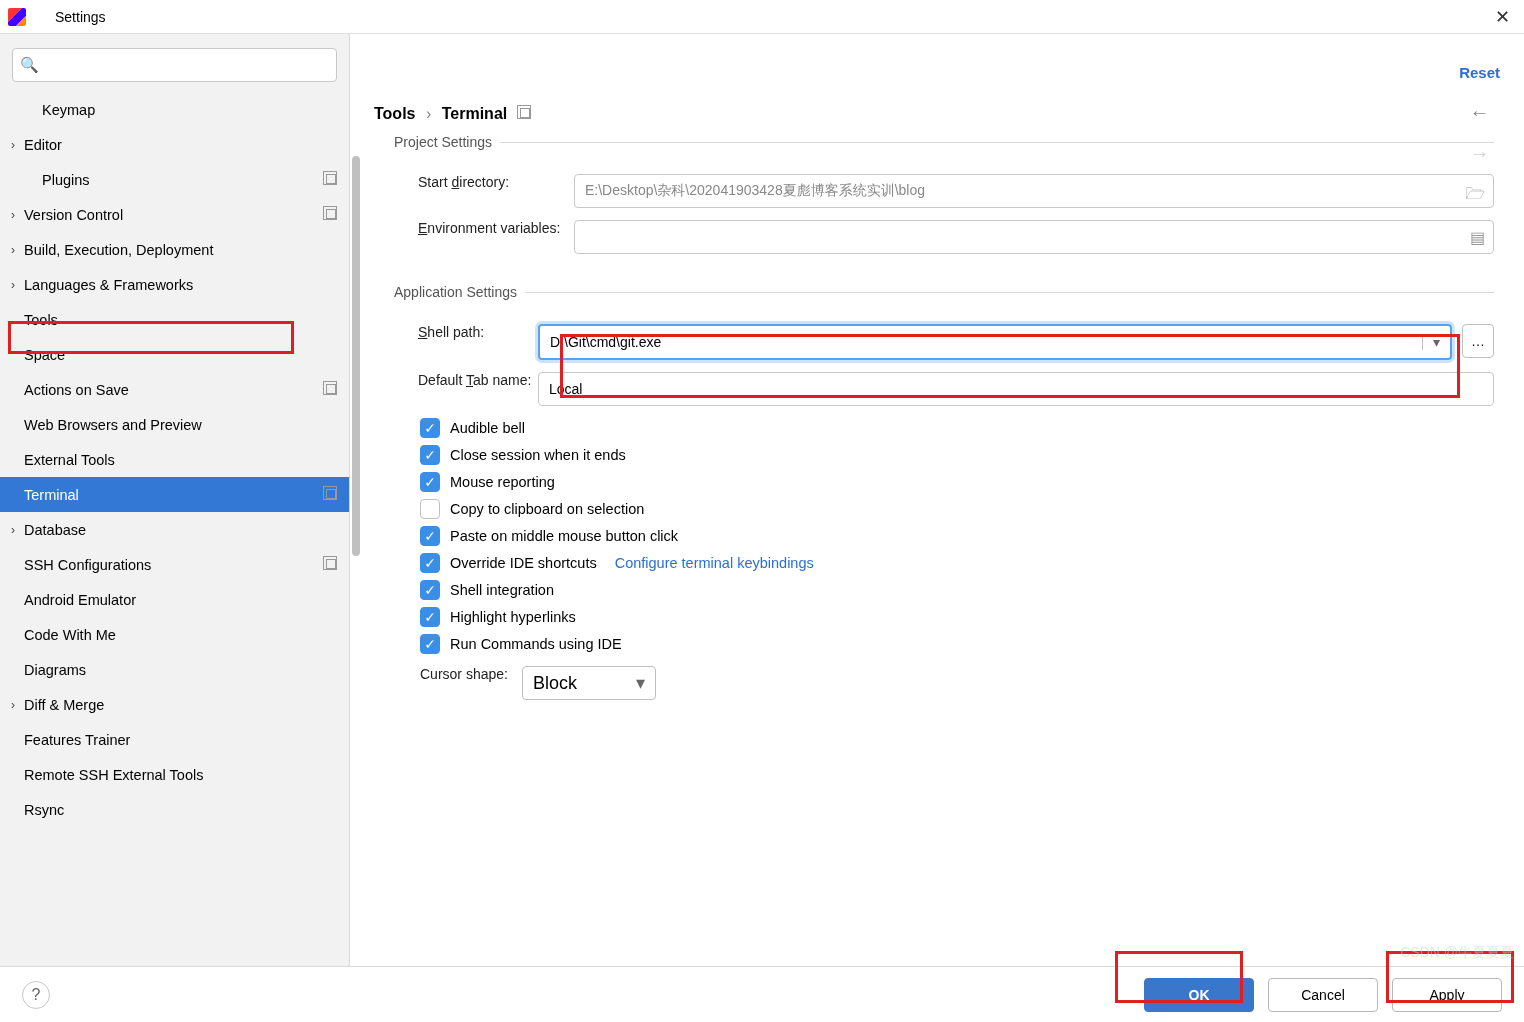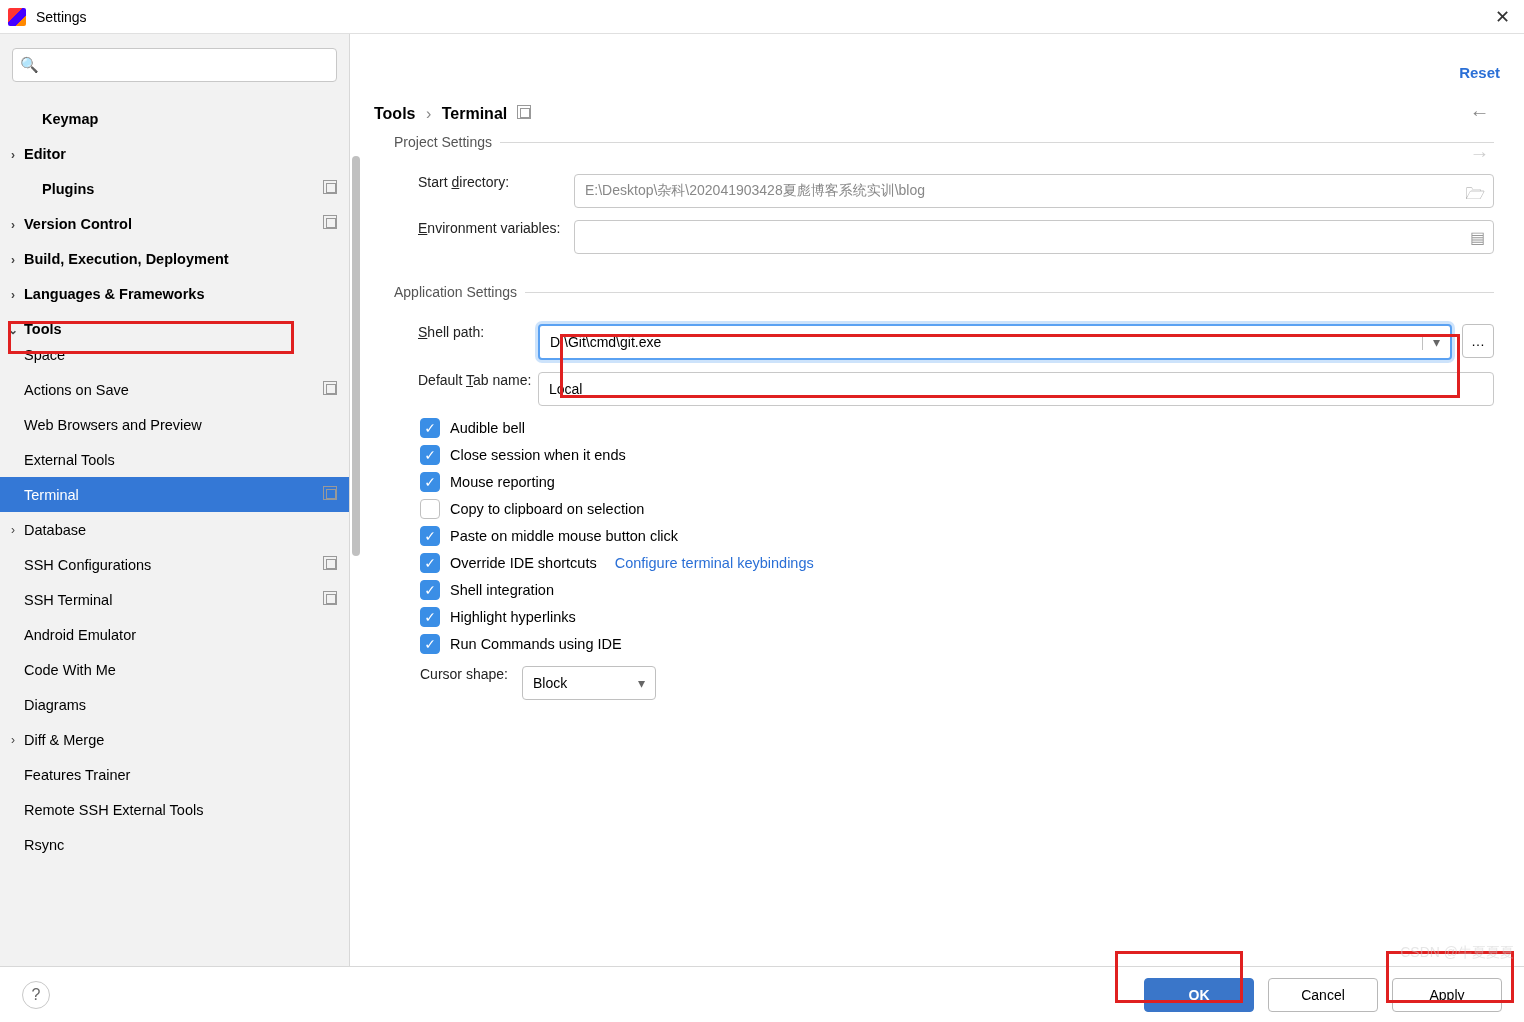--- a/index.html
+++ b/index.html
@@ -1,29 +1,29 @@
 <!DOCTYPE html>
 <html><head>
 <meta charset="utf-8">
 <style>
 * { box-sizing: border-box; margin: 0; padding: 0; }
 body { font-family: "Segoe UI", Arial, sans-serif; font-size: 13px; background: #fff; color: #000; width: 1524px; height: 1022px; overflow: hidden; position: relative; }
-.titlebar { height: 34px; display: flex; align-items: center; padding: 0 8px; border-bottom: 1px solid #e0e0e0; }
+.titlebar { height: 34px; display: flex; align-items: center; padding: 0 8px; border-bottom: 1px solid #e0e0e0; gap: 19px; }
 .app-icon { width: 18px; height: 18px; background: linear-gradient(135deg,#f33 0%,#f33 40%,#40f 40%,#40f 70%,#f80 70%); border-radius: 2px; margin-right: 10px; }
 .title-text { font-size: 14px; }
 .title-close { margin-left: auto; font-size: 18px; color: #333; padding: 0 6px; cursor: pointer; }
 .body-area { display: flex; height: calc(100% - 34px - 56px); }
 .sidebar { width: 350px; background: #f2f2f2; border-right: 1px solid #d8d8d8; padding-top: 14px; }
 .search-box { margin: 0 12px 10px 12px; }
 .search-input { width: 100%; height: 34px; border: 1px solid #c8c8c8; border-radius: 4px; padding: 0 10px 0 30px; background: #fff; font-size: 14px; }
 .search-wrap { position: relative; }
 .search-wrap .mag { position: absolute; left: 8px; top: 8px; color: #888; font-size: 15px; }
 .tree { overflow-y: auto; height: calc(100% - 60px); }
 .tree-item { display: flex; align-items: center; height: 35px; padding: 0 12px 0 24px; cursor: pointer; font-size: 14.5px; }
-.tree-item.bold { font-weight: 700; align-items: flex-end; }
+.tree-item.bold { font-weight: 400; }
 .tree-item.l1 { padding-left: 42px; }
 .tree-item.l2 { }
 .tree-item .chev { width: 14px; display: inline-block; text-align: center; font-size: 12px; color: #444; margin-left: -18px; margin-right: 4px; }
 .tree-item .badge { margin-left: auto; color: #888; }
 .tree-item.selected { background: #3478d6; color: #fff; }
 .tool-box { position: absolute; border: 3px solid #e02020; pointer-events: none; }
 .box-tools { left: 8px; top: 321px; width: 286px; height: 33px; }
 .box-shell { left: 560px; top: 334px; width: 900px; height: 64px; }
 .box-ok { left: 1115px; top: 951px; width: 128px; height: 52px; }
 .box-apply { left: 1386px; top: 951px; width: 128px; height: 52px; }
@@ -46,21 +46,21 @@
 .text-field { flex: 1; height: 34px; border: 1px solid #c8c8c8; border-radius: 4px; padding: 0 10px; font-size: 14px; background: #fff; display: flex; align-items: center; position: relative; }
 .text-field.readonly { color: #888; }
 .field-icon { position: absolute; right: 8px; top: 7px; color: #999; font-size: 16px; }
 .shell-combo { flex: 1; height: 36px; border: 2px solid #5aa1f2; border-radius: 4px; background: #fff; display: flex; align-items: center; padding: 0 10px; font-size: 14px; box-shadow: 0 0 0 3px rgba(90,161,242,0.3); }
 .shell-combo .dd { margin-left: auto; border-left: 1px solid #c0c0c0; padding-left: 10px; color: #666; }
 .browse-btn { width: 32px; height: 34px; border: 1px solid #c0c0c0; border-radius: 4px; background: #fff; margin-left: 10px; font-size: 14px; cursor: pointer; }
 .chk-row { display: flex; align-items: center; margin: 7px 0 7px 26px; font-size: 14.5px; gap: 10px; }
 .chk { width: 20px; height: 20px; border-radius: 4px; border: 1px solid #c0c0c0; display: inline-flex; align-items: center; justify-content: center; font-size: 14px; color: #fff; }
 .chk.checked { background: #3a8ee6; border-color: #3a8ee6; }
 .link { color: #2a6fd6; cursor: pointer; margin-left: 8px; }
-.select-small { width: 134px; height: 34px; border: 1px solid #c0c0c0; border-radius: 4px; padding: 0 10px; display: flex; align-items: center; font-size: 14px; margin-left: 6px; }
+.select-small { width: 134px; height: 34px; border: 1px solid #c0c0c0; border-radius: 4px; padding: 0 10px; display: flex; align-items: center; font-size: 18px; margin-left: 6px; }
 .select-small .dd { margin-left: auto; color: #666; }
 .footer { position: absolute; left: 0; right: 0; bottom: 0; height: 56px; border-top: 1px solid #d8d8d8; display: flex; align-items: center; padding: 0 22px; background: #fff; }
 .help-btn { width: 28px; height: 28px; border: 1px solid #c8c8c8; border-radius: 50%; display: flex; align-items: center; justify-content: center; color: #666; font-size: 16px; cursor: pointer; }
 .footer-btns { margin-left: auto; display: flex; gap: 14px; }
 .btn { min-width: 110px; height: 34px; border: 1px solid #b8b8b8; border-radius: 4px; background: #fff; font-size: 14px; cursor: pointer; }
 .btn.primary { background: #3a76c9; color: #fff; border-color: #3a76c9; font-weight: 600; }
 .badge-icon { display: inline-block; width: 14px; height: 14px; border: 1px solid #999; position: relative; }
 .badge-icon::after { content: ""; position: absolute; width: 8px; height: 8px; border: 1px solid #999; left: 2px; top: 2px; }
 .watermark { position: absolute; right: 10px; bottom: 60px; color: #ccc; font-size: 14px; opacity: .5; pointer-events: none; }
 </style>
@@ -126,24 +126,20 @@
         <div class="tree-item l2 selected">
           <span>Terminal</span>
           <span class="badge"><span class="badge-icon"></span></span>
         </div>
         <div class="tree-item l2">
           <span class="chev">›</span>
           <span>Database</span>
         </div>
         <div class="tree-item l2">
           <span>SSH Configurations</span>
-          <span class="badge"><span class="badge-icon"></span></span>
-        </div>
-        <div class="tree-item l2">
-          <span>SSH Terminal</span>
           <span class="badge"><span class="badge-icon"></span></span>
         </div>
         <div class="tree-item l2">
           <span>Android Emulator</span>
         </div>
         <div class="tree-item l2">
           <span>Code With Me</span>
         </div>
         <div class="tree-item l2">
           <span>Diagrams</span>

